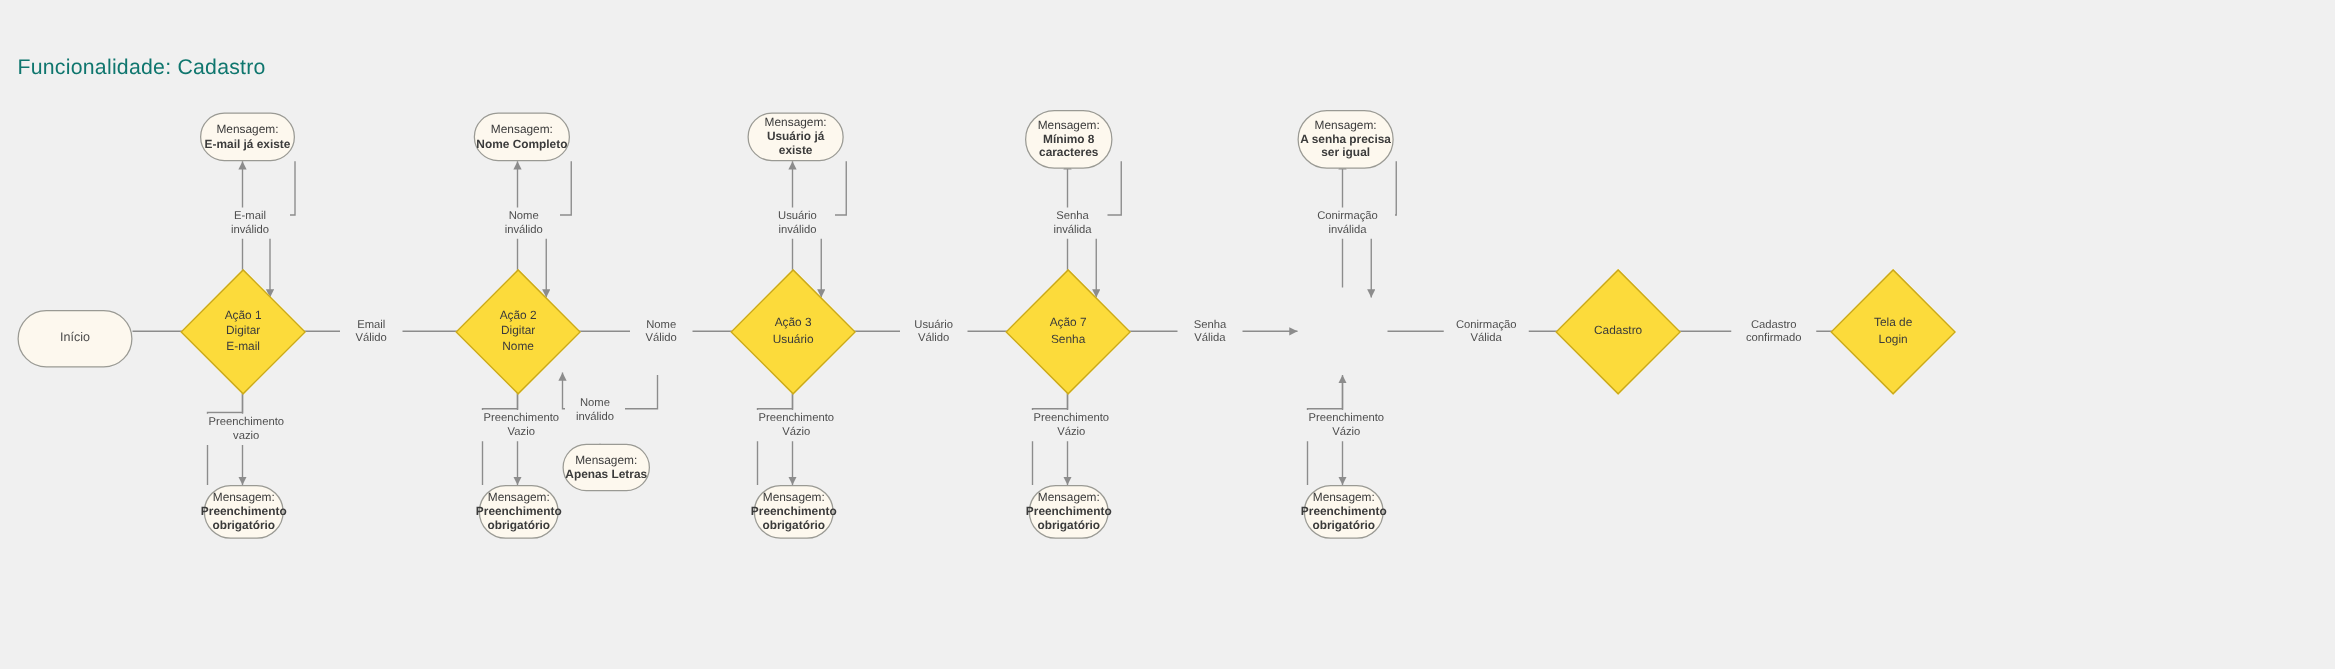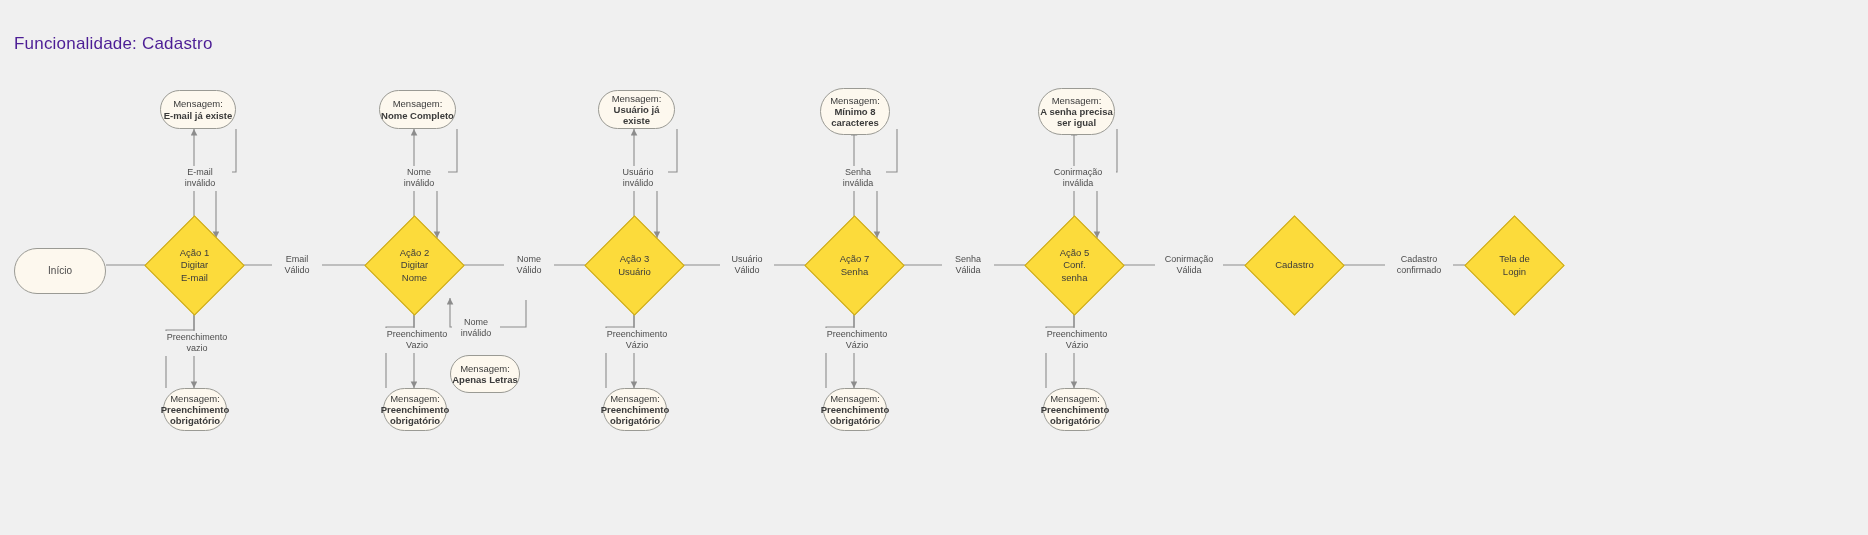--- a/index.html
+++ b/index.html
@@ -16,23 +16,23 @@
   }
   #canvas {
     position: absolute;
     left: 0; top: 0;
     width: 1868px;
     height: 535px;
   }
   #title {
     position: absolute;
     left: 14px;
-    top: 34px;
+    top: 44px;
     font-size: 17px;
-    color: #4c1d95;
+    color: #0f766e;
     letter-spacing: 0.2px;
     white-space: nowrap;
   }
   .node {
     position: absolute;
     box-sizing: border-box;
     display: flex;
     align-items: center;
     justify-content: center;
     text-align: center;
@@ -328,30 +328,20 @@
       <span class="ln1">Mensagem:</span>
       <span class="ln2">A senha precisa</span>
       <span class="ln2">ser igual</span>
     </span>
   </div>
   <div class="edge-label" style="left:1040px; top:166px; width:70px;">
     <div>Conirmação</div>
     <div>inválida</div>
   </div>
 
-  <div class="dia-wrap" style="left:1039px; top:230px; width:71px; height:71px;">
-    <div class="dia-shape"></div>
-    <div class="dia-label">
-      <span>
-        <span style="display:block">Ação 5</span>
-        <span style="display:block">Conf.</span>
-        <span style="display:block">senha</span>
-      </span>
-    </div>
-  </div>
 
   <div class="edge-label" style="left:1155px; top:253px; width:62px;">
     <div>Conirmação</div>
     <div>Válida</div>
   </div>
 
   <div class="edge-label" style="left:1037px; top:328px; width:74px;">
     <div>Preenchimento</div>
     <div>Vázio</div>
   </div>

